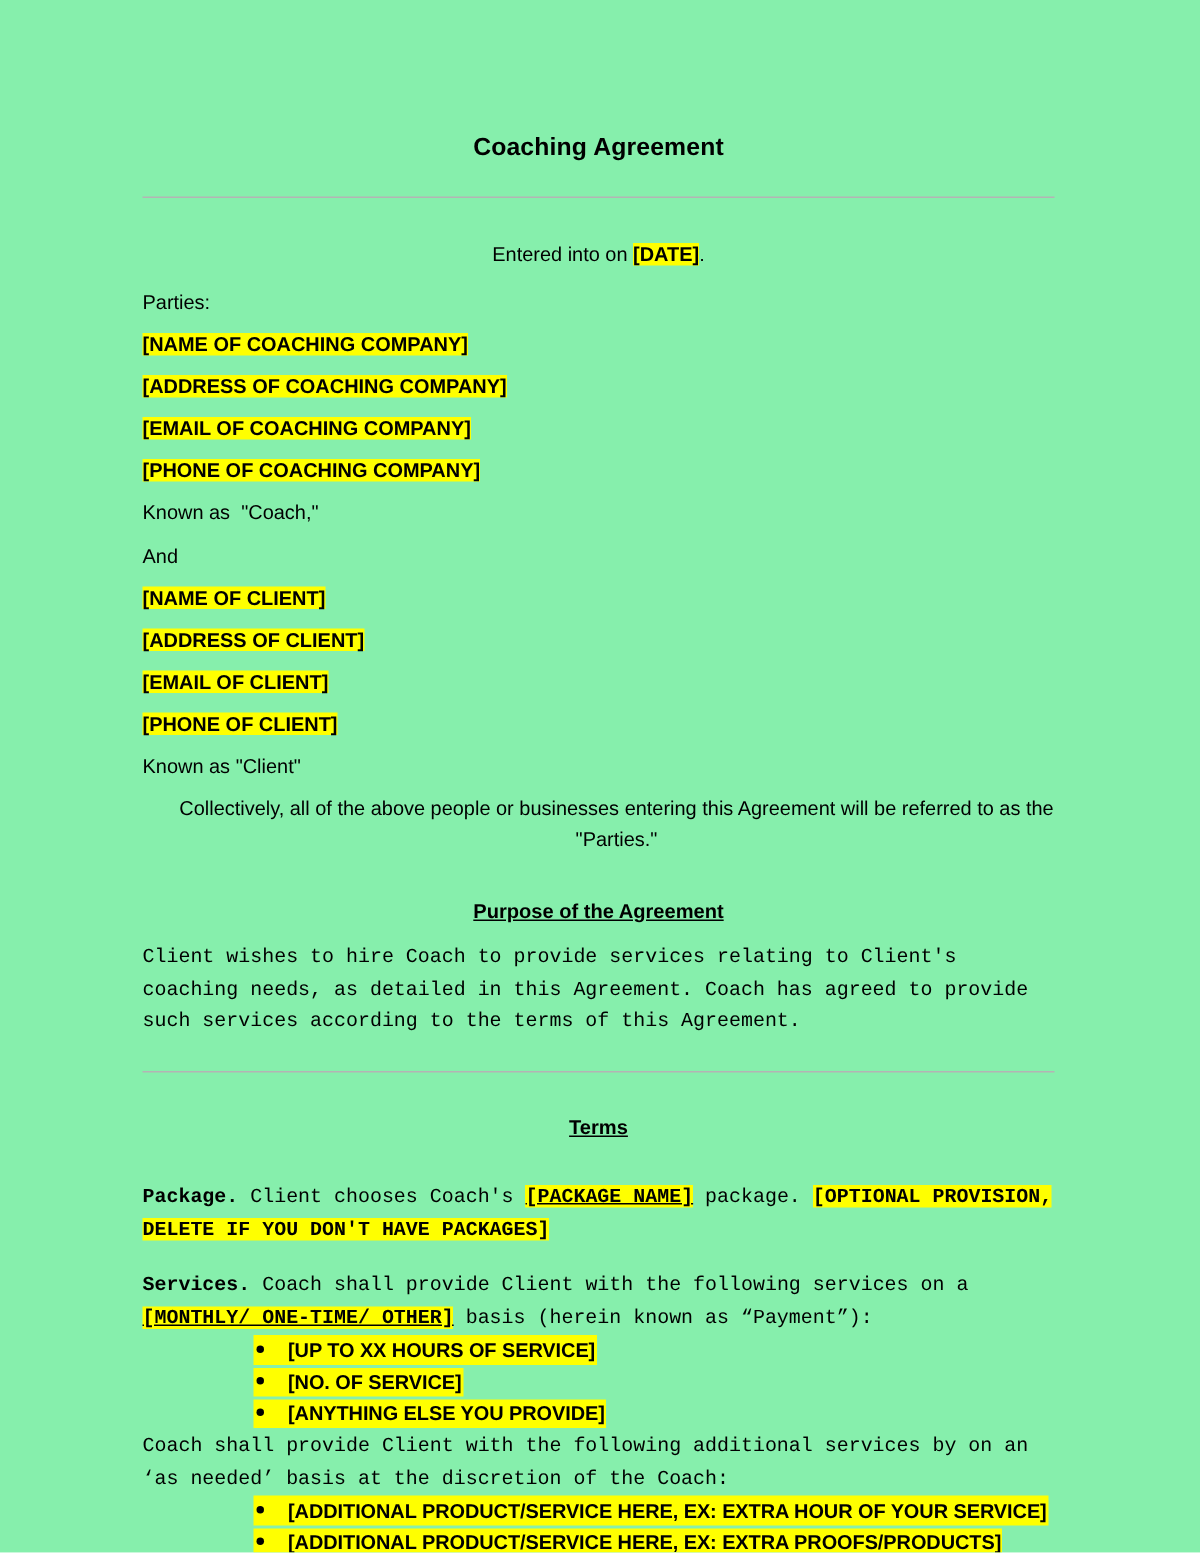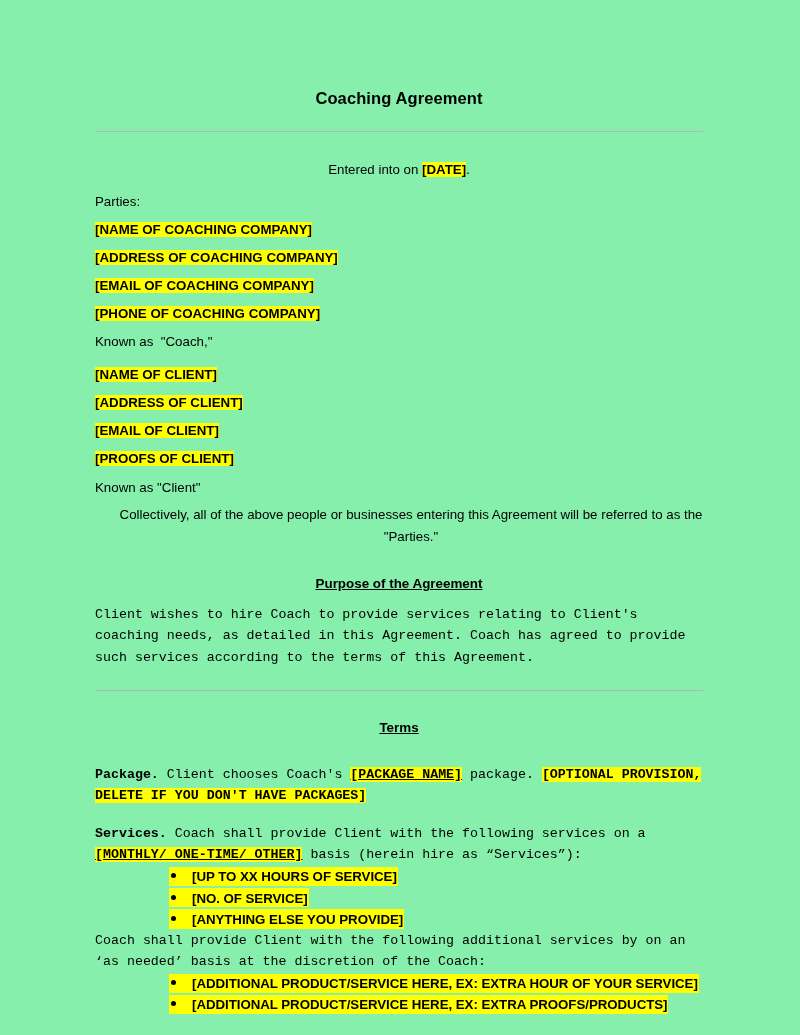--- a/index.html
+++ b/index.html
@@ -182,30 +182,31 @@
     <p class="party-line"><span class="hl">[EMAIL OF COACHING COMPANY]</span></p>
     <div class="spacer-xs"></div>
     <p class="party-line"><span class="hl">[PHONE OF COACHING COMPANY]</span></p>
 
     <div class="spacer-xs"></div>
 
     <p class="line">Known as  "Coach,"</p>
 
     <div class="spacer-xs"></div>
 
+    <p class="line">And</p>
 
     <div class="spacer-xs"></div>
 
     <p class="party-line"><span class="hl">[NAME OF CLIENT]</span></p>
     <div class="spacer-xs"></div>
     <p class="party-line"><span class="hl">[ADDRESS OF CLIENT]</span></p>
     <div class="spacer-xs"></div>
     <p class="party-line"><span class="hl">[EMAIL OF CLIENT]</span></p>
     <div class="spacer-xs"></div>
-    <p class="party-line"><span class="hl">[PROOFS OF CLIENT]</span></p>
+    <p class="party-line"><span class="hl">[PHONE OF CLIENT]</span></p>
 
     <div class="spacer-xs"></div>
 
     <p class="line">Known as "Client"</p>
 
     <div class="spacer-xs"></div>
 
     <p class="indent-para">Collectively, all of the above people or businesses entering this Agreement will be referred to as the "Parties."</p>
 
     <div class="spacer-lg"></div>
@@ -224,21 +225,21 @@
 
     <div class="spacer-md"></div>
 
 
     <div class="spacer-sm"></div>
 
     <p class="body-para"><span class="b">Package.</span><span> Client chooses Coach's </span><span class="hl-u">[PACKAGE NAME]</span><span> package. </span><span class="hl">[OPTIONAL PROVISION, DELETE IF YOU DON'T HAVE PACKAGES]</span></p>
 
     <div class="spacer-md"></div>
 
-    <p class="body-para"><span class="b">Services.</span><span> Coach shall provide Client with the following services on a </span><span class="hl-u">[MONTHLY/ ONE-TIME/ OTHER]</span><span> basis (herein hire as “Services”):</span></p>
+    <p class="body-para"><span class="b">Services.</span><span> Coach shall provide Client with the following services on a </span><span class="hl-u">[MONTHLY/ ONE-TIME/ OTHER]</span><span> basis (herein known as “Payment”):</span></p>
 
     <ul class="bullets">
       <li><span class="bullet-wrap"><span class="dot"></span><span class="txt">[UP TO XX HOURS OF SERVICE]</span></span></li>
       <li><span class="bullet-wrap"><span class="dot"></span><span class="txt">[NO. OF SERVICE]</span></span></li>
       <li><span class="bullet-wrap"><span class="dot"></span><span class="txt">[ANYTHING ELSE YOU PROVIDE]</span></span></li>
     </ul>
 
     <p class="body-para">Coach shall provide Client with the following additional services by on an ‘as needed’ basis at the discretion of the Coach:</p>
 
     <ul class="bullets">

